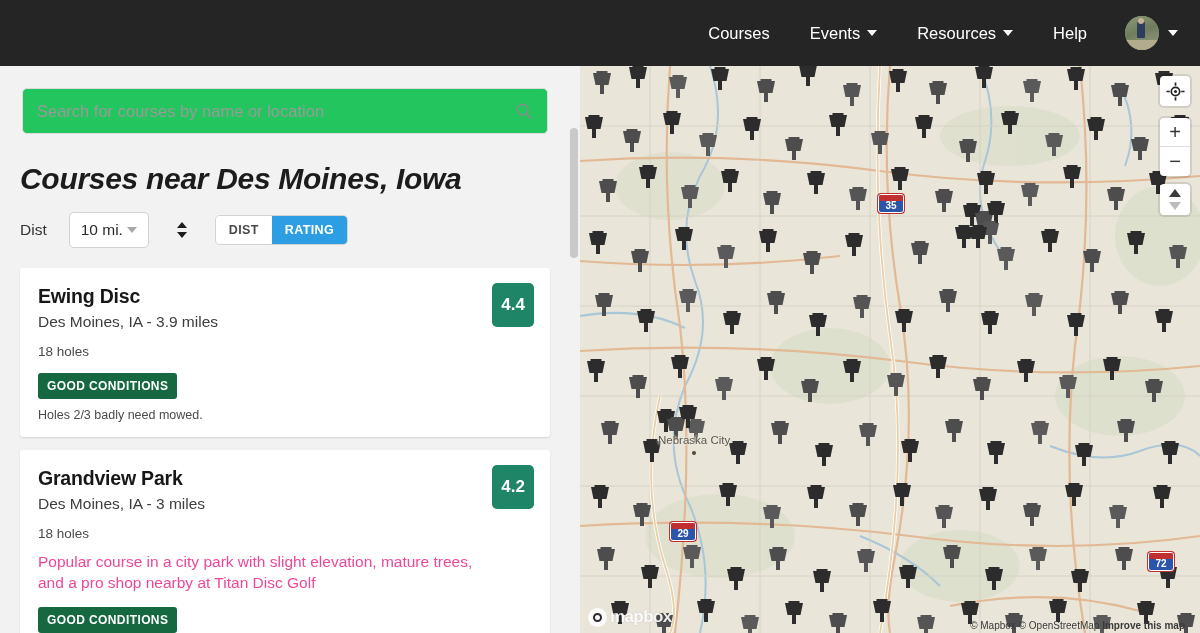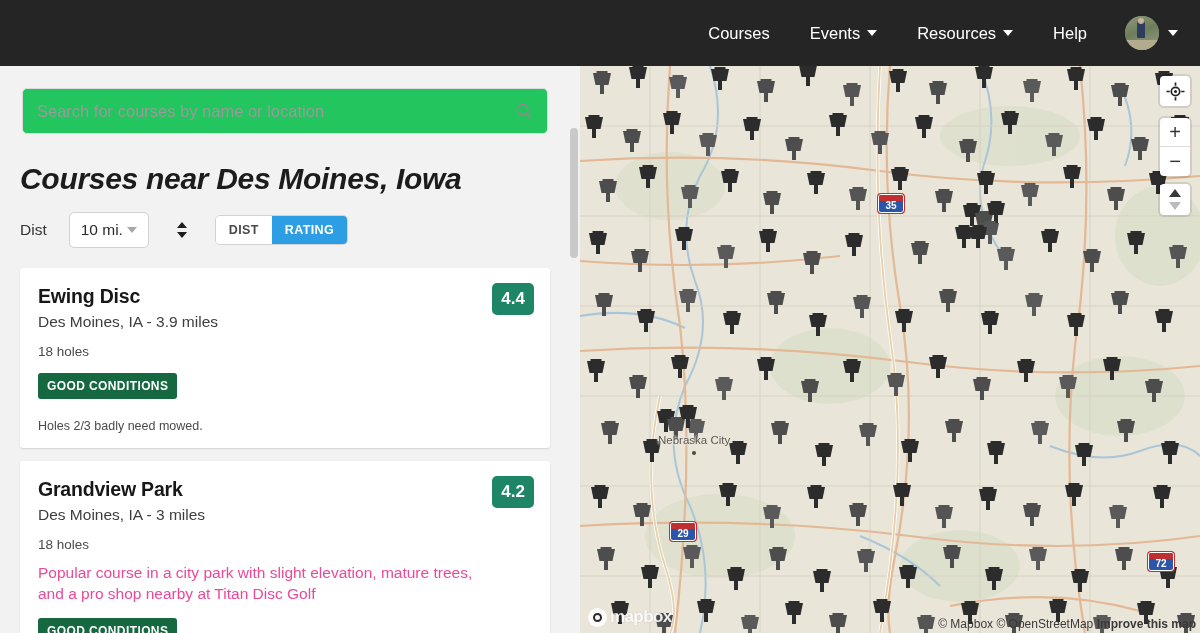--- a/index.html
+++ b/index.html
@@ -203,28 +203,28 @@
     display: inline-block;
     background: #15683f;
     color: #ffffff;
     font-size: 12px;
     font-weight: bold;
     letter-spacing: 0.4px;
     padding: 6px 9px;
     border-radius: 3px;
   }
   .cond-note {
-    margin-top: 20px;
+    margin-top: 9px;
     font-size: 12.5px;
     color: #4a4a4a;
   }
   .rating {
     position: absolute; top: 15px; right: 16px;
     min-width: 40px;
-    padding: 6px 9px;
+    padding: 12px 9px;
     border-radius: 5px;
     color: #ffffff;
     font-size: 17px;
     font-weight: bold;
     text-align: center;
   }
 
   
   .sb-track {
     position: absolute; right: 0; top: 66px;
@@ -316,22 +316,22 @@
     width: 9px; height: 9px; border-radius: 50%;
     border: 2.5px solid #2a2a2a; display: block;
     box-sizing: border-box;
   }
   .mapbox-logo .wm {
     font-size: 17px; font-weight: bold; color: rgba(255,255,255,0.9);
     letter-spacing: -0.6px;
     text-shadow: 0 0 2px rgba(0,0,0,0.15);
   }
   .attrib {
-    position: absolute; right: 4px; bottom: 2px;
-    font-size: 12px; color: #3a3a3a;
+    position: absolute; right: 15px; bottom: 2px;
+    font-size: 10px; color: #3a3a3a;
     z-index: 20;
     white-space: nowrap;
   }
   .attrib span { cursor: pointer; }
   .attrib .bold { font-weight: bold; }
 </style>
 </head>
 <body>
 
 <div class="navbar">

